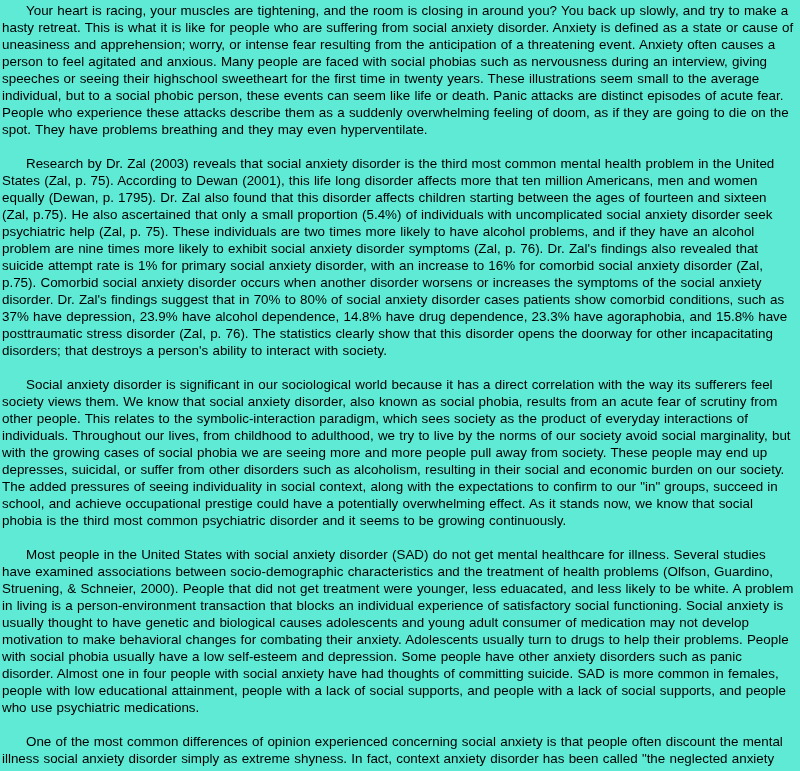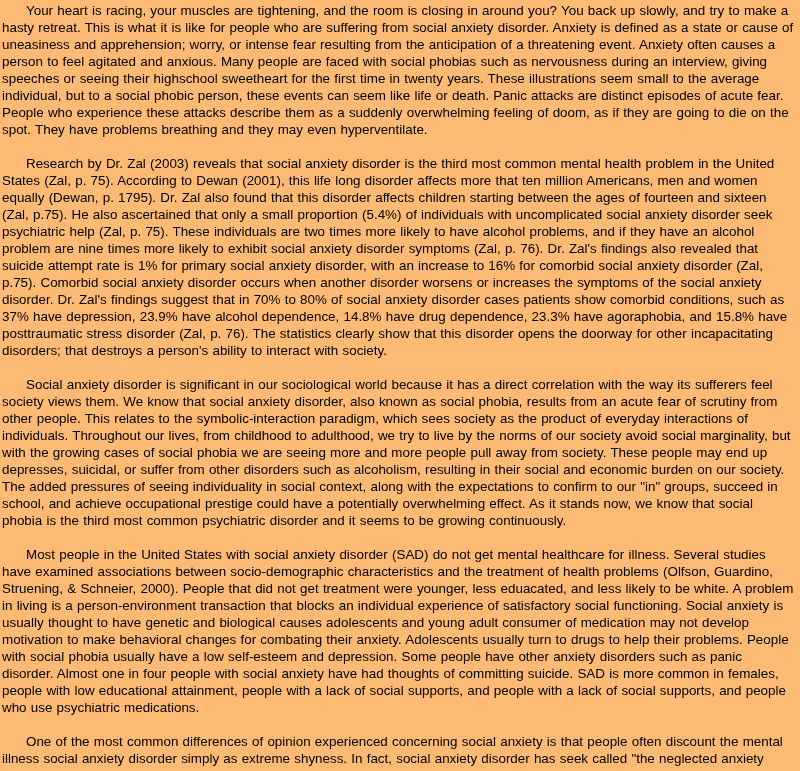--- a/index.html
+++ b/index.html
@@ -6,35 +6,35 @@
     margin: 0;
     padding: 0;
     background: #ffffff;
   }
   .page {
     width: 800px;
     height: 771px;
     overflow: hidden;
     box-sizing: border-box;
     padding: 2px 6px 0 2px;
-    background: #fdba74;
+    background: #5eead4;
     font-family: "Liberation Sans", "DejaVu Sans", sans-serif;
     font-size: 13.4px;
     line-height: 17px;
     color: #000000;
     text-align: left;
   }
   .page p {
     margin: 0 0 17px 0;
     text-indent: 24px;
     word-spacing: 0.5px;
   }
 </style>
 </head>
 <body>
 
 <div class="page">
   <p>Your heart is racing, your muscles are tightening, and the room is closing in around you? You back up slowly, and try to make a hasty retreat. This is what it is like for people who are suffering from social anxiety disorder. Anxiety is defined as a state or cause of uneasiness and apprehension; worry, or intense fear resulting from the anticipation of a threatening event. Anxiety often causes a person to feel agitated and anxious. Many people are faced with social phobias such as nervousness during an interview, giving speeches or seeing their highschool sweetheart for the first time in twenty years. These illustrations seem small to the average individual, but to a social phobic person, these events can seem like life or death. Panic attacks are distinct episodes of acute fear. People who experience these attacks describe them as a suddenly overwhelming feeling of doom, as if they are going to die on the spot. They have problems breathing and they may even hyperventilate.</p>
   <p>Research by Dr. Zal (2003) reveals that social anxiety disorder is the third most common mental health problem in the United States (Zal, p. 75). According to Dewan (2001), this life long disorder affects more that ten million Americans, men and women equally (Dewan, p. 1795). Dr. Zal also found that this disorder affects children starting between the ages of fourteen and sixteen (Zal, p.75). He also ascertained that only a small proportion (5.4%) of individuals with uncomplicated social anxiety disorder seek psychiatric help (Zal, p. 75). These individuals are two times more likely to have alcohol problems, and if they have an alcohol problem are nine times more likely to exhibit social anxiety disorder symptoms (Zal, p. 76). Dr. Zal's findings also revealed that suicide attempt rate is 1% for primary social anxiety disorder, with an increase to 16% for comorbid social anxiety disorder (Zal, p.75). Comorbid social anxiety disorder occurs when another disorder worsens or increases the symptoms of the social anxiety disorder. Dr. Zal's findings suggest that in 70% to 80% of social anxiety disorder cases patients show comorbid conditions, such as 37% have depression, 23.9% have alcohol dependence, 14.8% have drug dependence, 23.3% have agoraphobia, and 15.8% have posttraumatic stress disorder (Zal, p. 76). The statistics clearly show that this disorder opens the doorway for other incapacitating disorders; that destroys a person's ability to interact with society.</p>
   <p>Social anxiety disorder is significant in our sociological world because it has a direct correlation with the way its sufferers feel society views them. We know that social anxiety disorder, also known as social phobia, results from an acute fear of scrutiny from other people. This relates to the symbolic-interaction paradigm, which sees society as the product of everyday interactions of individuals. Throughout our lives, from childhood to adulthood, we try to live by the norms of our society avoid social marginality, but with the growing cases of social phobia we are seeing more and more people pull away from society. These people may end up depresses, suicidal, or suffer from other disorders such as alcoholism, resulting in their social and economic burden on our society. The added pressures of seeing individuality in social context, along with the expectations to confirm to our "in" groups, succeed in school, and achieve occupational prestige could have a potentially overwhelming effect. As it stands now, we know that social phobia is the third most common psychiatric disorder and it seems to be growing continuously.</p>
   <p>Most people in the United States with social anxiety disorder (SAD) do not get mental healthcare for illness. Several studies have examined associations between socio-demographic characteristics and the treatment of health problems (Olfson, Guardino, Struening, &amp; Schneier, 2000). People that did not get treatment were younger, less eduacated, and less likely to be white. A problem in living is a person-environment transaction that blocks an individual experience of satisfactory social functioning. Social anxiety is usually thought to have genetic and biological causes adolescents and young adult consumer of medication may not develop motivation to make behavioral changes for combating their anxiety. Adolescents usually turn to drugs to help their problems. People with social phobia usually have a low self-esteem and depression. Some people have other anxiety disorders such as panic disorder. Almost one in four people with social anxiety have had thoughts of committing suicide. SAD is more common in females, people with low educational attainment, people with a lack of social supports, and people with a lack of social supports, and people who use psychiatric medications.</p>
-  <p>One of the most common differences of opinion experienced concerning social anxiety is that people often discount the mental illness social anxiety disorder simply as extreme shyness. In fact, social anxiety disorder has seek called "the neglected anxiety</p>
+  <p>One of the most common differences of opinion experienced concerning social anxiety is that people often discount the mental illness social anxiety disorder simply as extreme shyness. In fact, context anxiety disorder has been called "the neglected anxiety</p>
 </div>
 
 </body></html>

